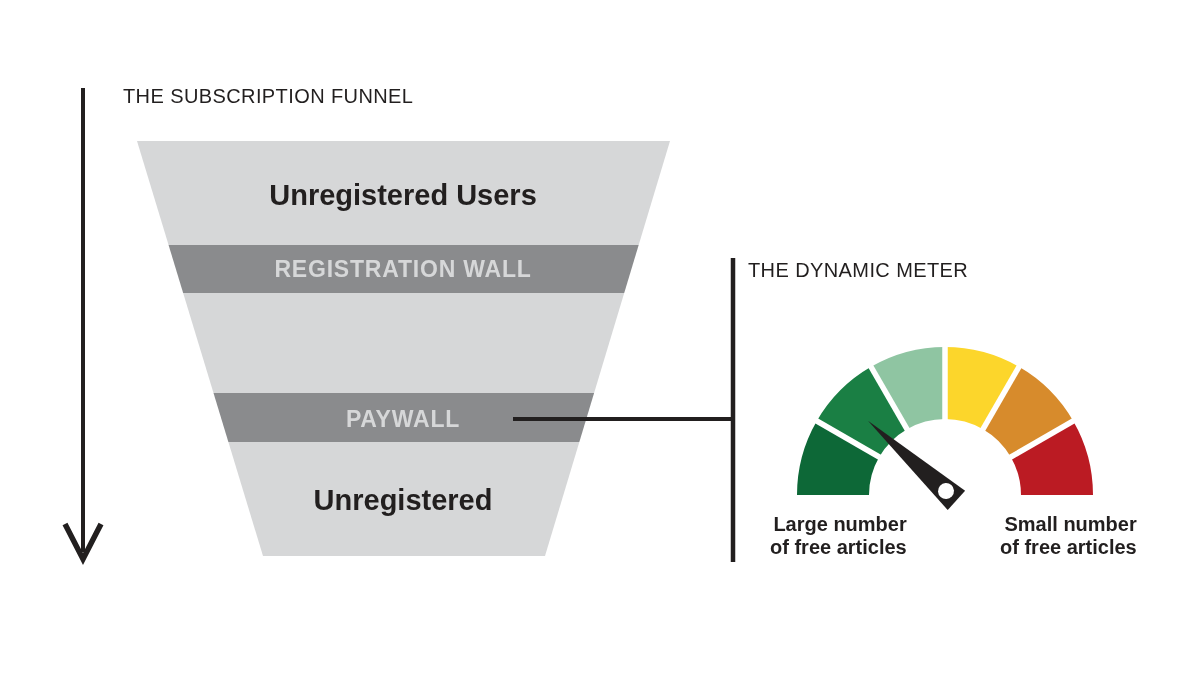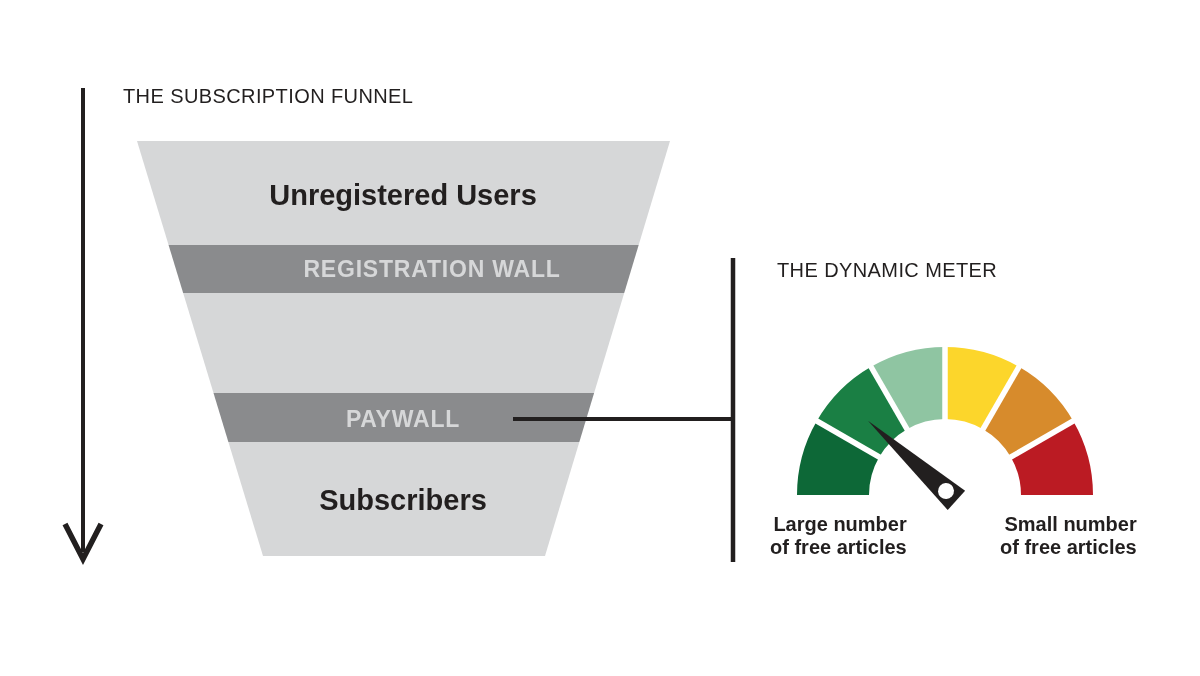--- a/index.html
+++ b/index.html
@@ -87,28 +87,28 @@
         <polygon points="105,0 -14,13 -14,-13" fill="#221f1f"></polygon>
         <circle cx="0" cy="0" r="8" fill="#ffffff"></circle>
       </g>
     </g>
   </svg>
 
   <div class="txt title" style="left:123px; top:85px;">THE SUBSCRIPTION FUNNEL</div>
 
   <div class="txt layer-label" style="left:403px; top:181px;">Unregistered Users</div>
 
-  <div class="txt band-label" style="left:403px; top:258px;margin-left:29px;">REGISTRATION WALL</div>
+  <div class="txt band-label" style="left:403px; top:258px;">REGISTRATION WALL</div>
 
 
   <div class="txt band-label" style="left:403px; top:408px;text-align:center;">PAYWALL</div>
 
-  <div class="txt layer-label" style="left:403px; top:486px;">Subscribers</div>
+  <div class="txt layer-label" style="left:403px; top:486px;">Unregistered</div>
 
-  <div class="txt title" style="left:777px; top:259px;">THE DYNAMIC METER</div>
+  <div class="txt title" style="left:748px; top:259px;">THE DYNAMIC METER</div>
 
   <div class="txt gauge-label" style="left:770px; top:513px;text-align:right;">
     <div>Large number</div>
     <div>of free articles</div>
   </div>
 
   <div class="txt gauge-label" style="left:1000px; top:513px;text-align:right;">
     <div>Small number</div>
     <div>of free articles</div>
   </div>

